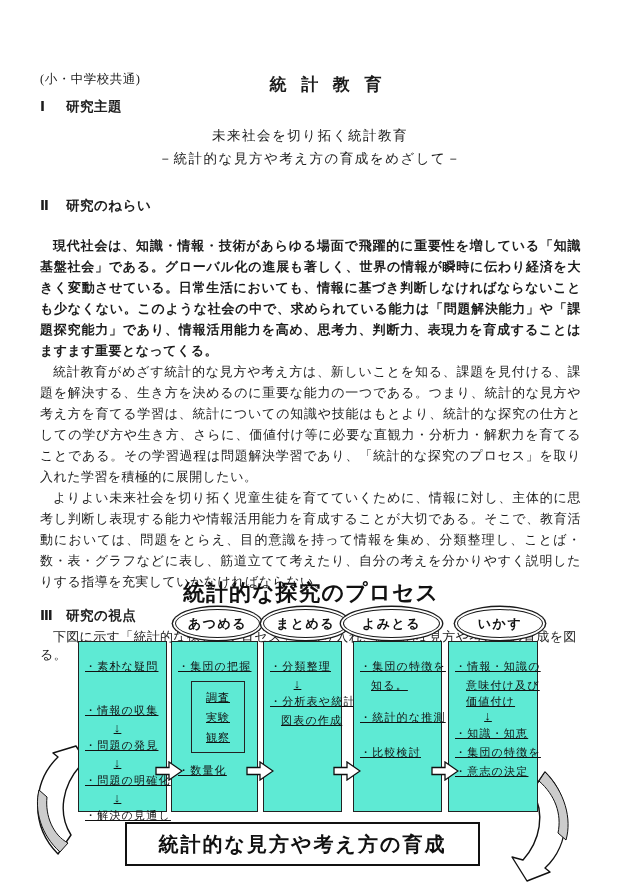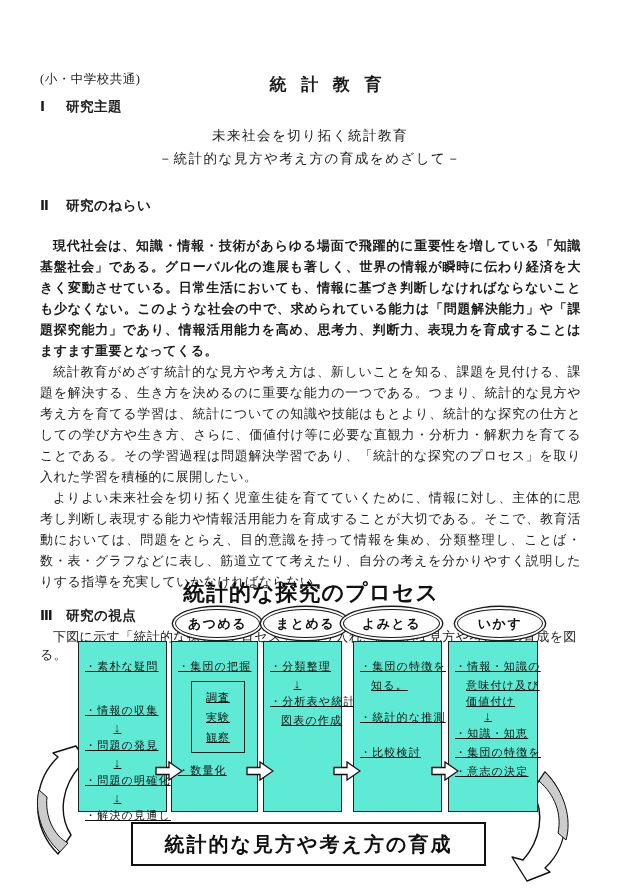--- a/index.html
+++ b/index.html
@@ -63,21 +63,21 @@
   .proc-box .darrow{text-align:center;line-height:13px;font-size:13px;
     transform:translateX(-6px);}
   .proc-box .mbox{border:1.5px solid #222;width:52px;margin:7px 0 9px 13px;
     padding:5px 0;text-align:center;letter-spacing:1px;}
   .proc-box .mbox div{line-height:20px;}
   .flow-arrow{position:absolute;top:183px;z-index:4;}
   .fa1{left:155px;} .fa2{left:246px;} .fa3{left:333px;} .fa4{left:431px;}
   .goal-box{position:absolute;left:125px;top:244px;width:355px;height:44px;
     border:2.5px solid #111;box-sizing:border-box;background:#fff;
     display:flex;align-items:center;justify-content:center;
-    font-size:20px;font-weight:bold;letter-spacing:2px;color:#111;z-index:2;margin-left:6px;}
+    font-size:20px;font-weight:bold;letter-spacing:2px;color:#111;z-index:2;}
   .curl{position:absolute;z-index:1;}
   .curl-left{left:20px;top:166px;}
   .curl-right{left:502px;top:169px;}
 </style>
 </head>
 <body>
 
 <div class="flow">
   <div class="header-row">
     <span class="school-note">(小・中学校共通)</span>

